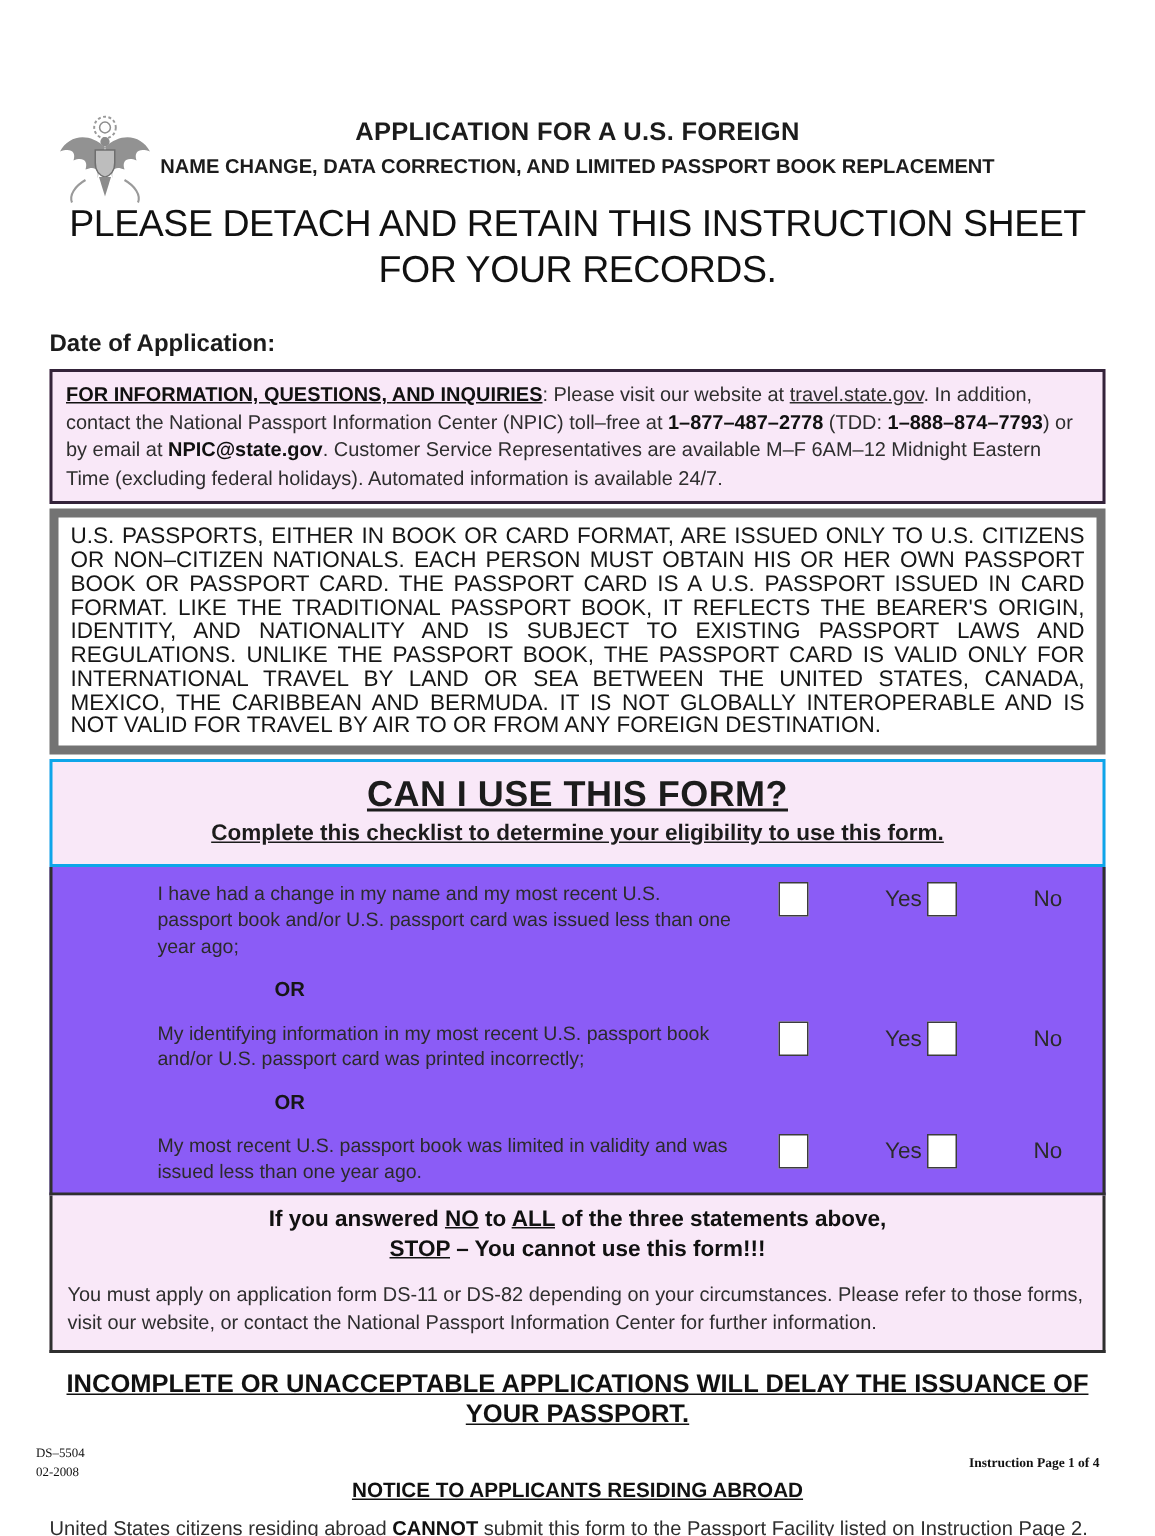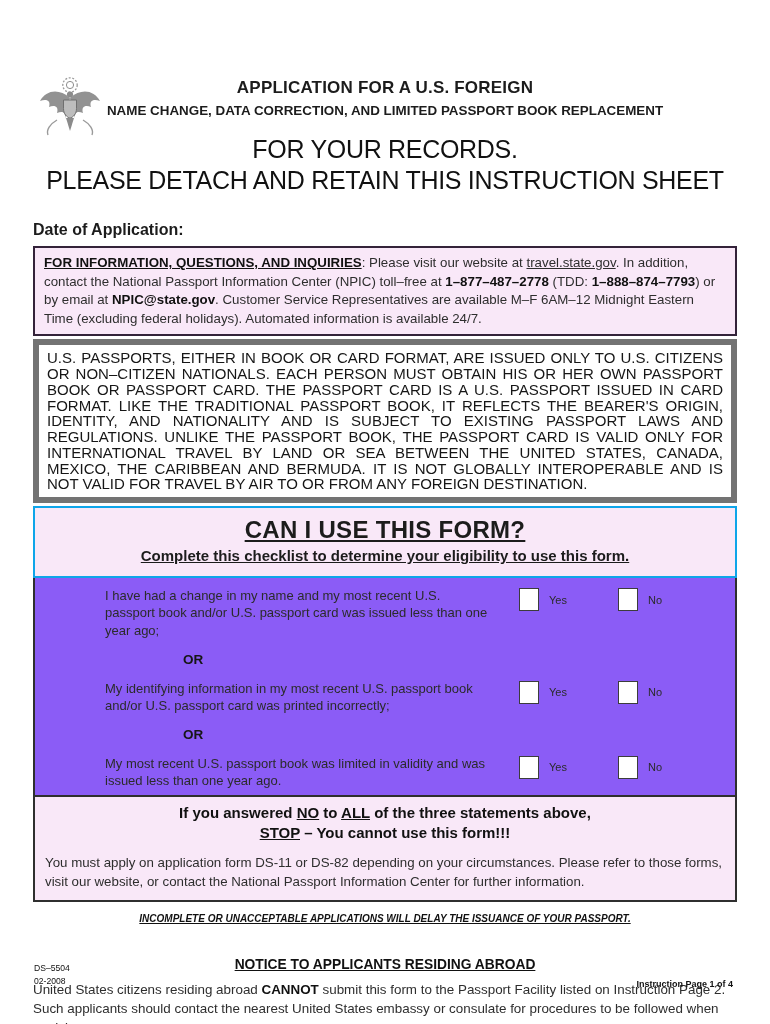--- a/index.html
+++ b/index.html
@@ -28,33 +28,33 @@
   .can-box{margin-top:3px;border:2px solid #0ea5e9;text-align:center;padding:8px 0 12px;text-decoration:underline;}
   .can-title{font-size:24px;font-weight:bold;letter-spacing:.3px;}
   .can-sub{font-size:15px;font-weight:bold;margin-top:3px;text-align:center;}
 
   .checklist{border:2px solid #2f2f2f;border-top:none;background:#8b5cf6;padding:9px 18px 6px;}
   .row{display:flex;align-items:flex-start;}
   .stmt{width:452px;margin-left:52px;font-size:13px;line-height:1.32;color:#2b2b2b;}
   .choices{display:flex;margin-left:30px;align-items:center;margin-top:1px;}
   .choice{display:flex;align-items:center;width:99px;}
   .cb{width:20px;height:23px;border:1.5px solid #3c3c3c;background:#fff;margin-right:10px;box-sizing:border-box;}
-  .choice-label{font-size:11px;color:#2b2b2b;}
+  .choice-label{font-size:15px;color:#2b2b2b;margin-left:41px;}
   .or{margin:13px 0 13px 130px;font-weight:bold;font-size:13.5px;color:#161616;}
 
   .stop-box{border:2px solid #2f2f2f;border-top:none;padding:6px 10px 9px;}
   .stop-head{text-align:center;font-weight:bold;font-size:15px;line-height:1.3;color:#111;}
   .stop-body{margin-top:12px;font-size:13.3px;line-height:1.38;color:#2e2e2e;}
 
   .see{margin-top:15px;text-align:center;font-weight:bold;font-size:17.4px;line-height:1.35;color:#111;}
-  .warning{margin-top:11px;text-align:center;font-weight:bold;font-size:10px;text-decoration:underline;color:#111;font-style:italic;}
+  .warning{margin-top:11px;text-align:center;font-weight:bold;font-size:17px;text-decoration:underline;color:#111;}
   .notice-head{margin-top:33px;text-align:center;font-weight:bold;font-size:13.8px;text-decoration:underline;color:#111;}
   .notice-body{margin-top:8px;font-size:13.4px;line-height:1.42;color:#2e2e2e;}
 
-  .footer{position:absolute;left:34px;right:37px;top:962px;display:flex;justify-content:space-between;align-items:flex-end;}
+  .footer{position:absolute;left:24px;right:37px;top:962px;display:flex;justify-content:space-between;align-items:center;font-family:Liberation Serif, serif;}
   .footer-left{font-size:8.6px;line-height:1.55;color:#111;}
   .footer-right{font-size:9px;font-weight:bold;color:#111;}
 </style>
 </head>
 <body>
 
 <div class="page">
   <div class="content">
 
     <div class="header">
@@ -69,22 +69,22 @@
           <path d="M29,44 L33,57 L37,44 Z" fill="#8b8b8b"></path>
           <path d="M20,46 C13,50 9,56 11,61" stroke="#9a9a9a" stroke-width="1.4" fill="none"></path>
           <path d="M46,46 C53,50 57,56 55,61" stroke="#9a9a9a" stroke-width="1.4" fill="none"></path>
         </svg>
       </span>
       <div class="title">APPLICATION FOR A U.S. FOREIGN</div>
       <div class="subtitle">NAME CHANGE, DATA CORRECTION, AND LIMITED PASSPORT BOOK REPLACEMENT</div>
     </div>
 
     <div class="detach">
+      <div>PLEASE DETACH AND RETAIN THIS INSTRUCTION SHEET</div>
       <div>FOR YOUR RECORDS.</div>
-      <div>PLEASE DETACH AND RETAIN THIS INSTRUCTION SHEET</div>
     </div>
 
     <div class="date-label">Date of Application:</div>
 
     <div class="info-box pink">
       <span class="b u">FOR INFORMATION, QUESTIONS, AND INQUIRIES</span><span>: Please visit our website at </span><span class="u">travel.state.gov</span><span>. In addition, contact the National Passport Information Center (NPIC) toll–free at </span><span class="b">1–877–487–2778</span><span> (TDD:  </span><span class="b">1–888–874–7793</span><span>) or by email at </span><span class="b">NPIC@state.gov</span><span>.  Customer Service Representatives are available M–F 6AM–12 Midnight Eastern Time (excluding federal holidays).  Automated information is available 24/7.</span>
     </div>
 
     <div class="us-pass">U.S. PASSPORTS, EITHER IN BOOK OR CARD FORMAT, ARE ISSUED ONLY TO U.S. CITIZENS OR NON–CITIZEN   NATIONALS.   EACH PERSON   MUST OBTAIN HIS OR HER OWN PASSPORT BOOK OR PASSPORT CARD.  THE PASSPORT CARD IS A U.S. PASSPORT ISSUED IN CARD  FORMAT.  LIKE THE TRADITIONAL PASSPORT BOOK, IT REFLECTS THE BEARER'S ORIGIN, IDENTITY, AND NATIONALITY AND IS SUBJECT TO EXISTING PASSPORT LAWS AND REGULATIONS.  UNLIKE THE PASSPORT BOOK, THE PASSPORT CARD IS VALID ONLY FOR INTERNATIONAL TRAVEL BY LAND OR SEA BETWEEN THE UNITED STATES, CANADA, MEXICO, THE CARIBBEAN AND BERMUDA. IT IS NOT GLOBALLY  INTEROPERABLE AND IS NOT VALID FOR TRAVEL BY AIR TO OR FROM ANY FOREIGN DESTINATION.</div>
 

